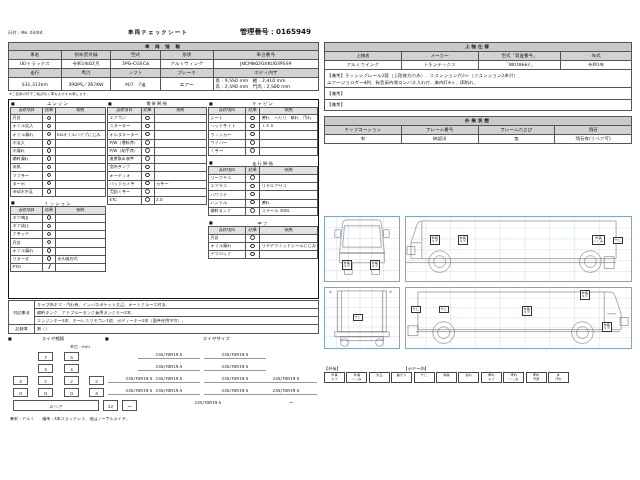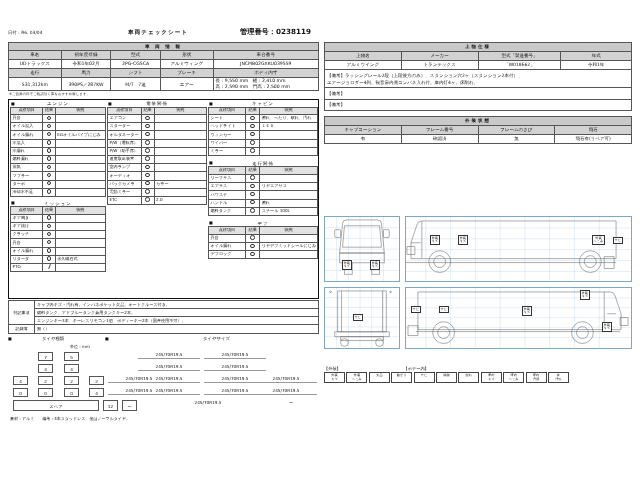--- a/index.html
+++ b/index.html
@@ -105,21 +105,21 @@
   svg { display:block; }
 </style>
 </head>
 <body>
 
 <div class="page">
 
   <div class="topbar">
     <div class="topdate">日付：R6. 03/04</div>
     <div class="topttl">車両チェックシート</div>
-    <div class="topmng">管理番号：0238119</div>
+    <div class="topmng">管理番号：0165949</div>
   </div>
 
   <div class="leftwrap">
     <table class="vinfo">
       <tbody>
           <tr>
             <td class="ttl" colspan="5">車 両 情 報</td>
           </tr>
       <tr>
         <td class="hdr" style="width:17%">車名</td>

